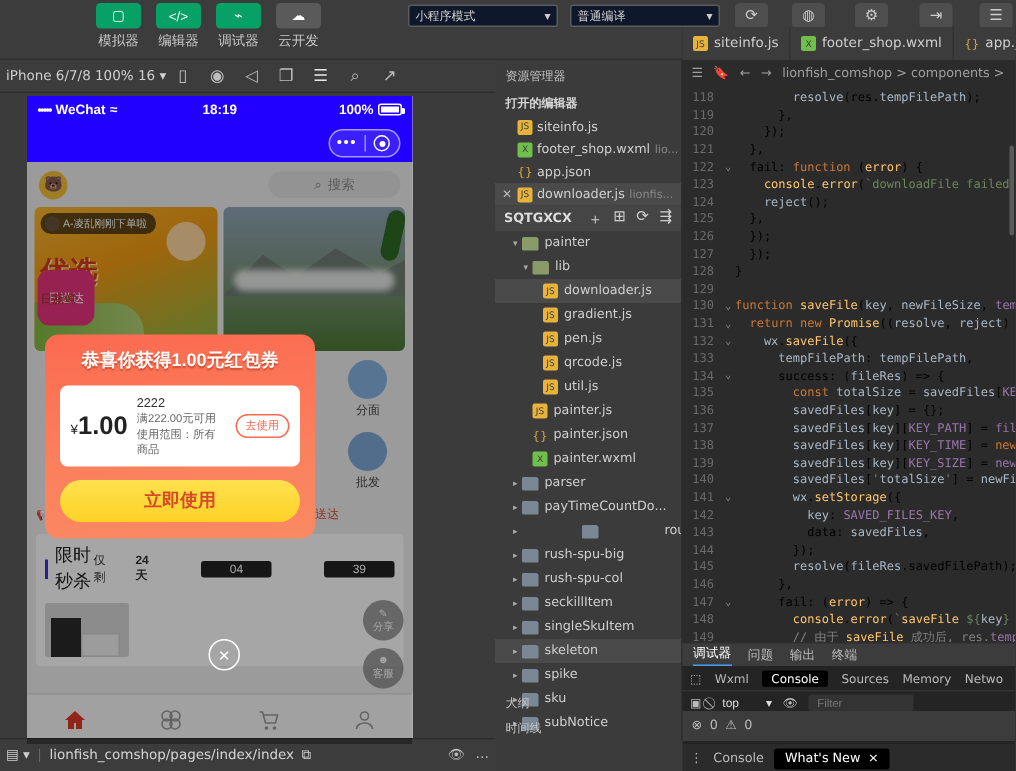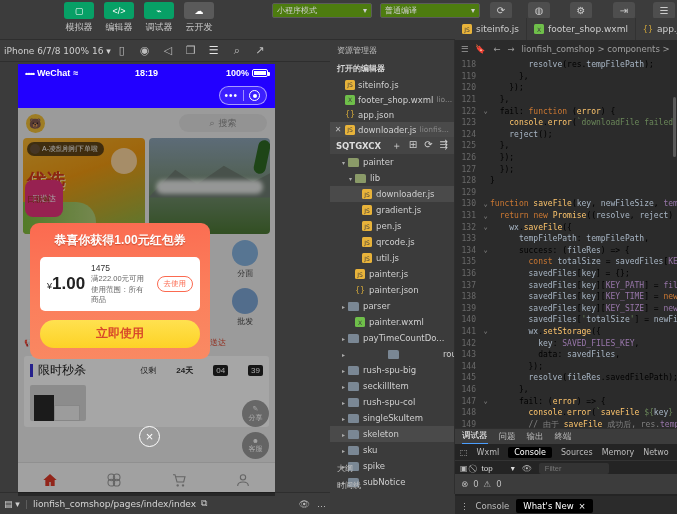--- a/index.html
+++ b/index.html
@@ -11,21 +11,21 @@
   .toolbar { position:absolute; left:0; top:0; width:677px; height:40px;
     background:#3c3c3c; border-bottom:1px solid #2e2e2e; }
   .tb-group { position:absolute; display:flex; align-items:flex-start; gap:6px; }
   .tb-btn { display:flex; flex-direction:column; align-items:center; width:34px; }
   .tb-sq { width:30px; height:17px; border-radius:3px; display:flex;
     align-items:center; justify-content:center; font-size:9px; color:#fff; }
   .tb-sq.green { background:#07a066; }
   .tb-sq.grey { background:#5a5a5a; }
   .tb-lb { font-size:9px; color:#c8c8c8; margin-top:2px; white-space:nowrap;
     font-family:"DejaVu Sans",sans-serif; }
-  .tb-select { height:15px; background:#4d7c0f; border:1px solid #5b5b5b;
+  .tb-select { height:15px; background:#0f172a; border:1px solid #5b5b5b;
     border-radius:2px; color:#cfcfcf; font-size:8px; display:flex;
     align-items:center; padding:0 4px; justify-content:space-between; }
   .tb-ic { width:22px; height:17px; border-radius:3px; background:#4e4e4e;
     display:flex; align-items:center; justify-content:center; color:#ccc; font-size:10px;}
 
   
   .simbar { position:absolute; left:0; top:40px; width:330px; height:22px;
     background:#3c3c3c; display:flex; align-items:center;
     border-bottom:1px solid #2e2e2e; }
   .simbar .dev { font-size:9px; color:#d0d0d0; padding-left:4px; white-space:nowrap;
@@ -105,21 +105,21 @@
   .c10{background:#7fa8d8;}
 
   .notice{ margin:4px 6px 0; height:18px; display:flex; align-items:center; gap:4px;
     font-size:8px; color:#e04a33; }
   .secblock{ margin:5px 6px 0; background:#fff; border-radius:3px; padding:6px;}
   .sechead{ display:flex; align-items:center; }
   .sechead .bar{ width:3px; height:13px; background:#3b33d8; margin-right:5px;}
   .sechead .t{ font-size:12px; font-weight:normal; color:#222;}
   .sechead .r{ margin-left:auto; display:flex; align-items:center; gap:20px;
     font-size:8px; color:#333;}
-  .cdbox{ background:#222; color:#fff; font-size:8px; padding:1px 3px; border-radius:2px;}
+  .cdbox{ background:#222; color:#fff; font-size:8px; padding:1px 19px; border-radius:2px;margin-left:15px;}
   .prods{ display:flex; gap:6px; margin-top:6px; }
   .pcard{ width:56px; }
   .pimg{ width:56px; height:36px; background:#d8d8d8; border-radius:2px; position:relative;
     overflow:hidden;}
   .pimg .bx{position:absolute;left:4px;bottom:0;width:20px;height:26px;background:#2a2a2a;}
   .pimg .bx2{position:absolute;left:24px;bottom:0;width:26px;height:16px;background:#f0f0f0;
     border:1px solid #cfcfcf;}
   .tabbar{ position:absolute; left:0; bottom:0; width:100%; height:34px;
     background:#f7f7f7; border-top:1px solid #ddd; display:flex; }
   .tb-item{ flex:1; display:flex; align-items:center; justify-content:center;
@@ -487,21 +487,21 @@
       </div>
     </div>
 
     <div class="coupon">
       <div class="ttl">恭喜你获得1.00元红包券</div>
       <div class="cardin">
         <div class="amt">
           <small>¥</small><span>1.00</span>
         </div>
         <div class="cmeta">
-          <div class="nm">1475</div>
+          <div class="nm">2222</div>
           <div>满222.00元可用</div>
           <div>使用范围：所有商品</div>
         </div>
         <div class="usebtn">去使用</div>
       </div>
       <div class="bigbtn">立即使用</div>
     </div>
     <div class="closeb">×</div>
   </div>
 
@@ -592,74 +592,74 @@
         <div class="tr" style="padding-left: 16px;">
           <span class="arr"></span>
           <span class="fico ic-js" style="margin-right:4px">JS</span>
           <span>painter.js</span>
         </div>
         <div class="tr" style="padding-left: 16px;">
           <span class="arr"></span>
           <span class="fico ic-json" style="margin-right:4px">{}</span>
           <span>painter.json</span>
         </div>
-        <div class="tr" style="padding-left: 9px;">
-          <span class="arr">▸</span>
-          <span class="fold"></span>
-          <span>parser</span>
-        </div>
         <div class="tr" style="padding-left: 16px;">
           <span class="arr"></span>
           <span class="fico ic-wxml" style="margin-right:4px">X</span>
           <span>painter.wxml</span>
         </div>
         <div class="tr" style="padding-left: 9px;">
           <span class="arr">▸</span>
           <span class="fold"></span>
+          <span>parser</span>
+        </div>
+        <div class="tr" style="padding-left: 9px;">
+          <span class="arr">▸</span>
+          <span class="fold"></span>
           <span>payTimeCountDo...</span>
         </div>
         <div class="tr" style="padding-left: 9px; gap: 40px;">
           <span class="arr">▸</span>
           <span class="fold"></span>
           <span>router-link</span>
         </div>
         <div class="tr" style="padding-left: 9px;">
           <span class="arr">▸</span>
           <span class="fold"></span>
           <span>rush-spu-big</span>
         </div>
         <div class="tr" style="padding-left: 9px;">
           <span class="arr">▸</span>
           <span class="fold"></span>
+          <span>rush-spu-col</span>
+        </div>
+        <div class="tr" style="padding-left: 9px;">
+          <span class="arr">▸</span>
+          <span class="fold"></span>
           <span>seckillItem</span>
         </div>
         <div class="tr" style="padding-left: 9px;">
           <span class="arr">▸</span>
           <span class="fold"></span>
-          <span>rush-spu-col</span>
-        </div>
-        <div class="tr" style="padding-left: 9px;">
-          <span class="arr">▸</span>
-          <span class="fold"></span>
           <span>singleSkuItem</span>
         </div>
         <div class="tr sel" style="padding-left: 9px;">
           <span class="arr">▸</span>
           <span class="fold"></span>
           <span>skeleton</span>
         </div>
         <div class="tr" style="padding-left: 9px;">
           <span class="arr">▸</span>
           <span class="fold"></span>
+          <span>spike</span>
+        </div>
+        <div class="tr" style="padding-left: 9px;">
+          <span class="arr">▸</span>
+          <span class="fold"></span>
           <span>sku</span>
-        </div>
-        <div class="tr" style="padding-left: 9px;">
-          <span class="arr">▸</span>
-          <span class="fold"></span>
-          <span>spike</span>
         </div>
         <div class="tr" style="padding-left: 9px;">
           <span class="arr">▸</span>
           <span class="fold"></span>
           <span>subNotice</span>
         </div>
       </div>
 
     <div class="exp-foot">
       <div>大纲</div>

